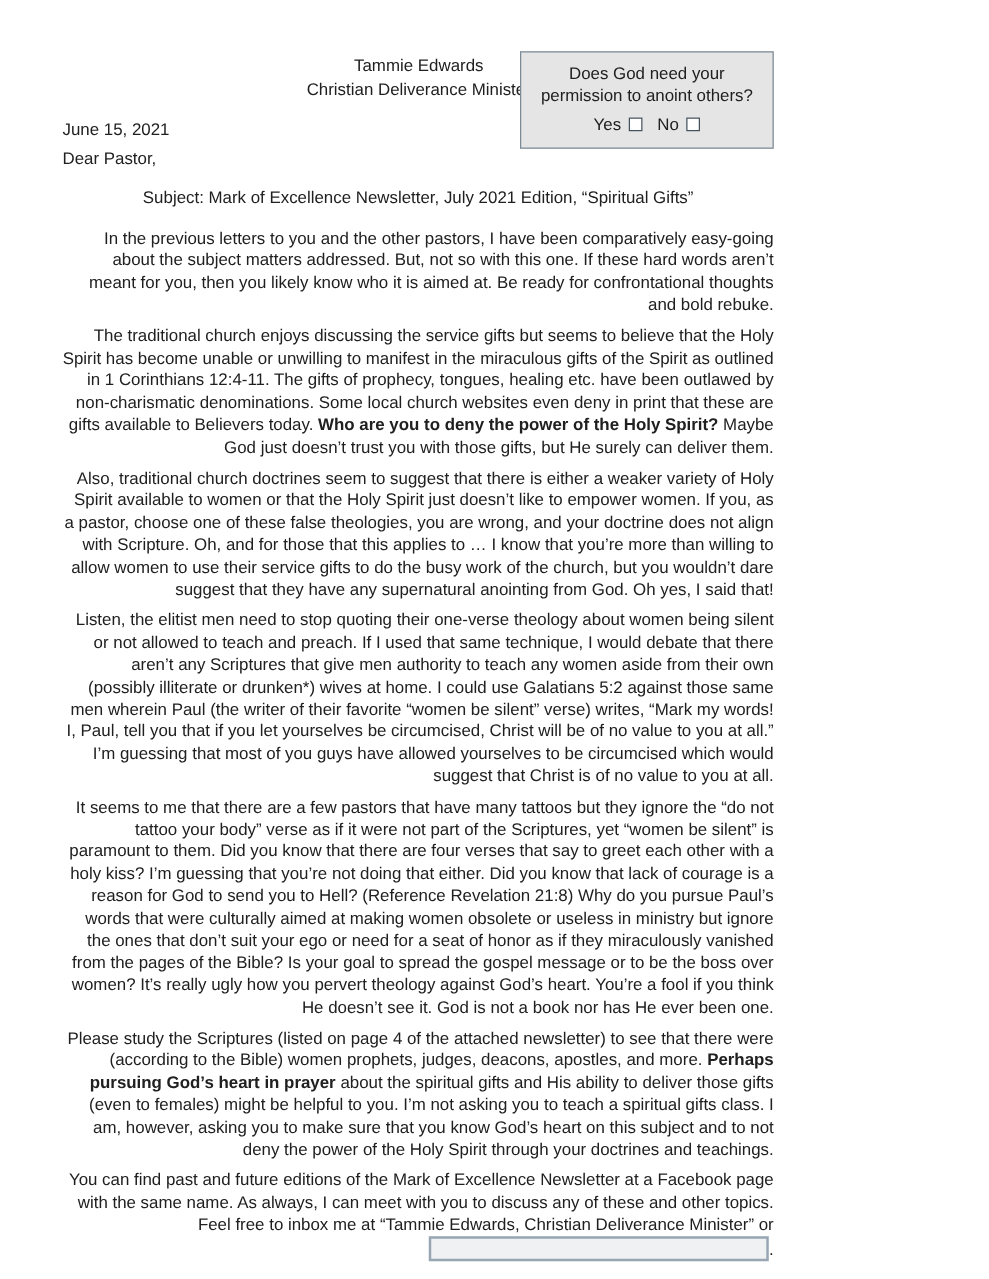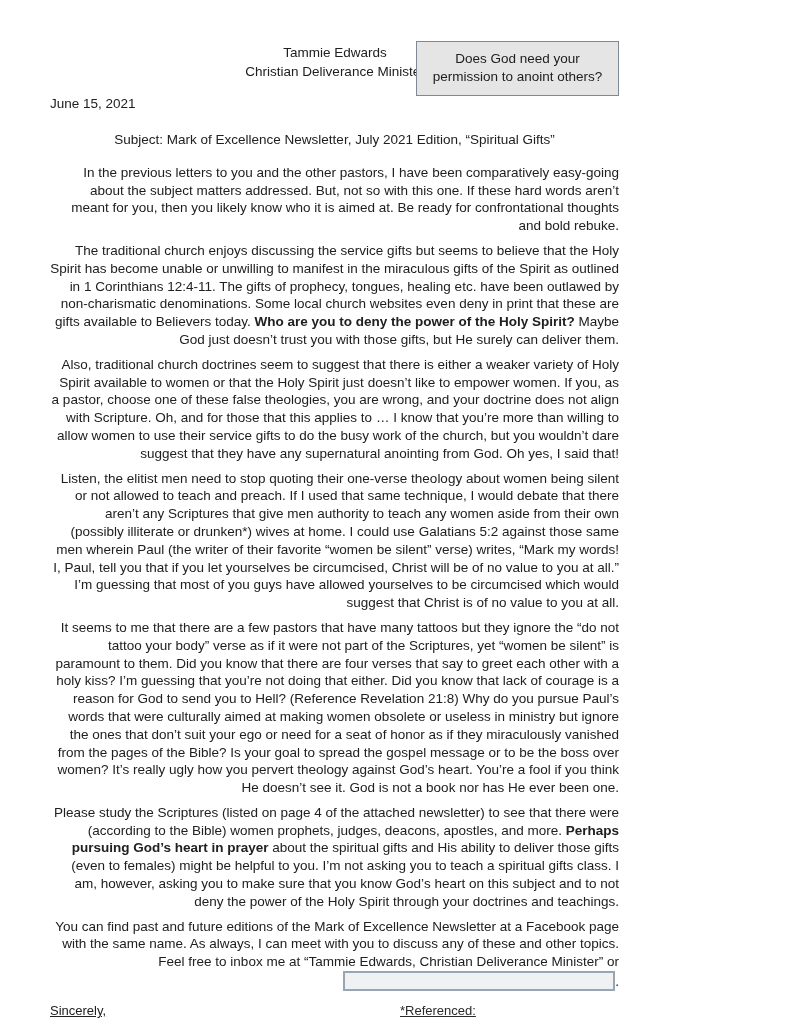--- a/index.html
+++ b/index.html
@@ -91,25 +91,29 @@
 
 <div class="page">
 
   <div class="sender-block">
     <div>Tammie Edwards</div>
     <div>Christian Deliverance Minister</div>
   </div>
 
   <div class="anoint-box">
     <div>Does God need your permission to anoint others?</div>
+    <div class="anoint-opts">
+      <span>Yes</span><span class="cb"></span><span class="no-label">No</span><span class="cb"></span>
+    </div>
   </div>
 
   <div class="date-line">June 15, 2021</div>
 
   <div class="content">
+    <p class="salutation">Dear Pastor,</p>
     <p class="subject-line">Subject: Mark of Excellence Newsletter, July 2021 Edition, “Spiritual Gifts”</p>
 
     <p class="body-p first-body"><span>In the previous letters to you and the other pastors, I have been comparatively easy-going about the subject matters addressed.  But, not so with this one.  If these hard words aren’t meant for you, then you likely know who it is aimed at.  Be ready for confrontational thoughts and bold rebuke.</span></p>
 
     <p class="body-p"><span>The traditional church enjoys discussing the service gifts but seems to believe that the Holy Spirit has become unable or unwilling to manifest in the miraculous gifts of the Spirit as outlined in 1 Corinthians 12:4-11. The gifts of prophecy,  tongues, healing etc. have been outlawed by non-charismatic denominations. Some local church websites even deny in print that these are gifts available to Believers today. </span><span class="bold-seg">Who are you to deny the power of the Holy Spirit?</span><span> Maybe God just doesn’t trust you with those gifts, but He surely can deliver them.</span></p>
 
     <p class="body-p"><span>Also, traditional church doctrines seem to suggest that there is either a weaker variety of Holy Spirit available to women or that the Holy Spirit just doesn’t like to empower women.  If you, as a pastor, choose one of these false theologies, you are wrong, and your doctrine does not align with Scripture. Oh, and for those that this applies to … I know that you’re more than willing to allow women to use their service gifts to do the busy work of the church, but you wouldn’t dare suggest that they have any supernatural anointing from God. Oh yes, I said that!</span></p>
 
     <p class="body-p"><span>Listen, the elitist men need to stop quoting their one-verse theology about women being silent or not allowed to teach and preach.  If I used that same technique, I would debate that there aren’t any Scriptures that give men authority to teach any women aside from their own (possibly illiterate or drunken*) wives at home.  I could use Galatians 5:2 against those same men wherein Paul (the writer of their favorite “women be silent” verse) writes, “Mark my words! I, Paul, tell you that if you let yourselves be circumcised, Christ will be of no value to you at all.” I’m guessing that most of you guys have allowed yourselves to be circumcised which would suggest that Christ is of no value to you at all.</span></p>
 

